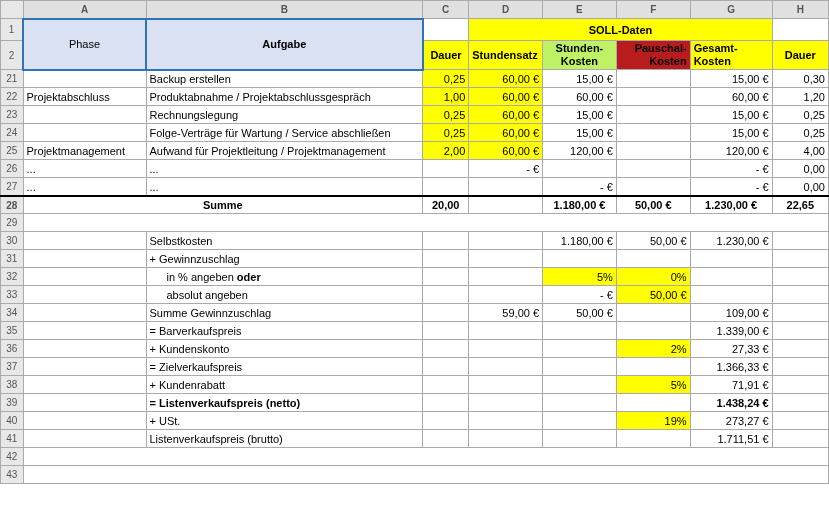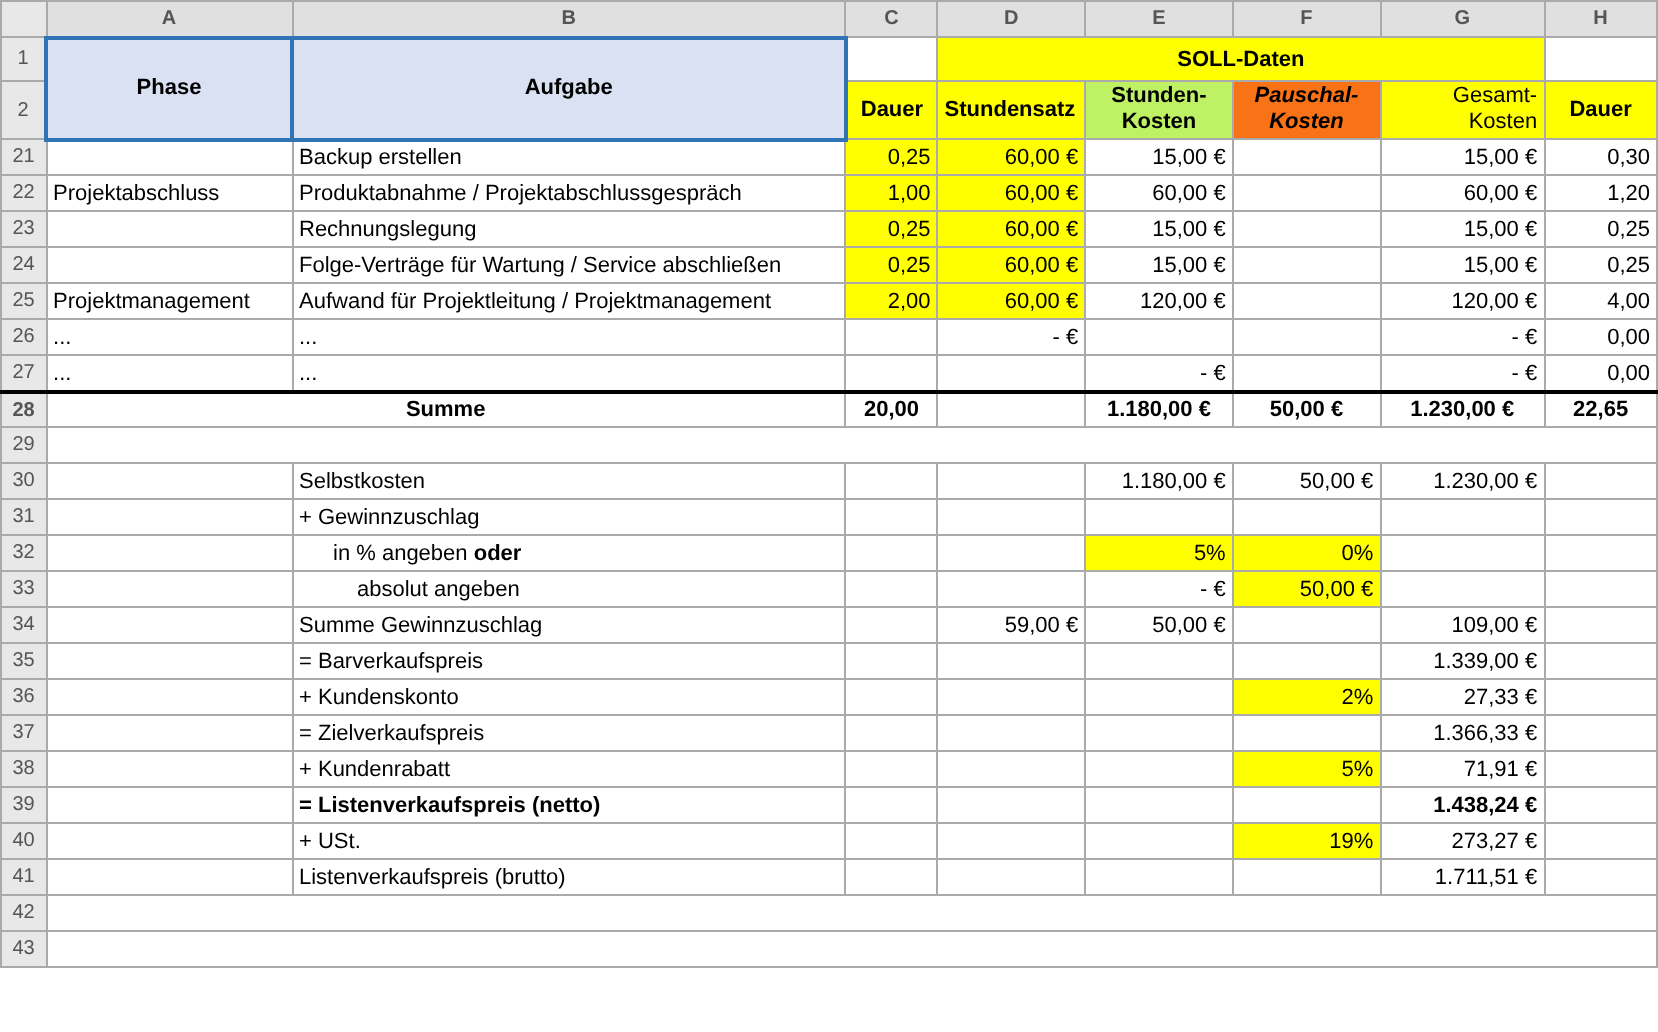--- a/index.html
+++ b/index.html
@@ -103,35 +103,35 @@
       <td class="header-col-label">C</td>
       <td class="header-col-label">D</td>
       <td class="header-col-label">E</td>
       <td class="header-col-label">F</td>
       <td class="header-col-label">G</td>
       <td class="header-col-label">H</td>
     </tr>
 
     <tr style="height:22px">
       <td class="rn">1</td>
-      <td class="phase-header" rowspan="2" style="border:2px solid #2f75b6; text-align:center; font-weight:bold; background:#d9e1f2;">Phase</td>
+      <td class="phase-header" rowspan="2" style="border:2px solid #2f75b6; text-align:center; font-weight:normal; background:#d9e1f2;">Phase</td>
       <td class="aufgabe-header" rowspan="2" style="border:2px solid #2f75b6; text-align:center; font-weight:bold; background:#d9e1f2;">Aufgabe</td>
       <td class="col-header-yellow" style="background:#fff; border:1px solid #aaa;"></td>
       <td class="soll-header" colspan="4" style="background:#ffff00; text-align:center; font-weight:bold;margin-top:41px;">SOLL-Daten</td>
       <td style="background:#fff; border:1px solid #aaa;"></td>
     </tr>
 
     <tr style="height:26px">
       <td class="rn">2</td>
 
       <td class="col-header-yellow" style="background:#ffff00; text-align:center; font-weight:bold; vertical-align:middle;">Dauer</td>
       <td class="col-header-yellow" style="background:#ffff00; text-align:left; font-weight:bold; vertical-align:middle;">Stundensatz</td>
       <td class="col-header-yellow" style="background:#bef264; text-align:center; font-weight:bold; vertical-align:middle; white-space:normal; line-height:1.2;">Stunden-<br>Kosten</td>
-      <td class="col-header-yellow" style="background:#f97316; text-align:center; font-weight:bold; vertical-align:middle; white-space:normal; line-height:1.2;font-style:italic;">Pauschal-<br>Kosten</td>
-      <td class="col-header-yellow" style="background:#ffff00; text-align:right; font-weight:normal; vertical-align:middle; white-space:normal; line-height:1.2;">Gesamt-<br>Kosten</td>
+      <td class="col-header-yellow" style="background:#b91c1c; text-align:right; font-weight:bold; vertical-align:middle; white-space:normal; line-height:1.2;">Pauschal-<br>Kosten</td>
+      <td class="col-header-yellow" style="background:#ffff00; text-align:left; font-weight:bold; vertical-align:middle; white-space:normal; line-height:1.2;">Gesamt-<br>Kosten</td>
       <td class="col-header-yellow" style="background:#ffff00; text-align:center; font-weight:bold; vertical-align:middle;">Dauer</td>
     </tr>
   </thead>
   <tbody>
 
     <tr>
       <td class="rn">21</td>
       <td></td>
       <td>Backup erstellen</td>
       <td class="yellow-cell text-right">0,25</td>
@@ -262,21 +262,21 @@
       <td></td>
       <td class="yellow-cell text-right">5%</td>
       <td class="yellow-cell text-right">0%</td>
       <td></td>
       <td></td>
     </tr>
 
     <tr>
       <td class="rn">33</td>
       <td></td>
-      <td style="padding-left:32px;">absolut angeben</td>
+      <td style="padding-left:20px;">absolut angeben</td>
       <td></td>
       <td></td>
       <td class="text-right">- €</td>
       <td class="yellow-cell text-right">50,00 €</td>
       <td></td>
       <td></td>
     </tr>
 
     <tr>
       <td class="rn">34</td>

